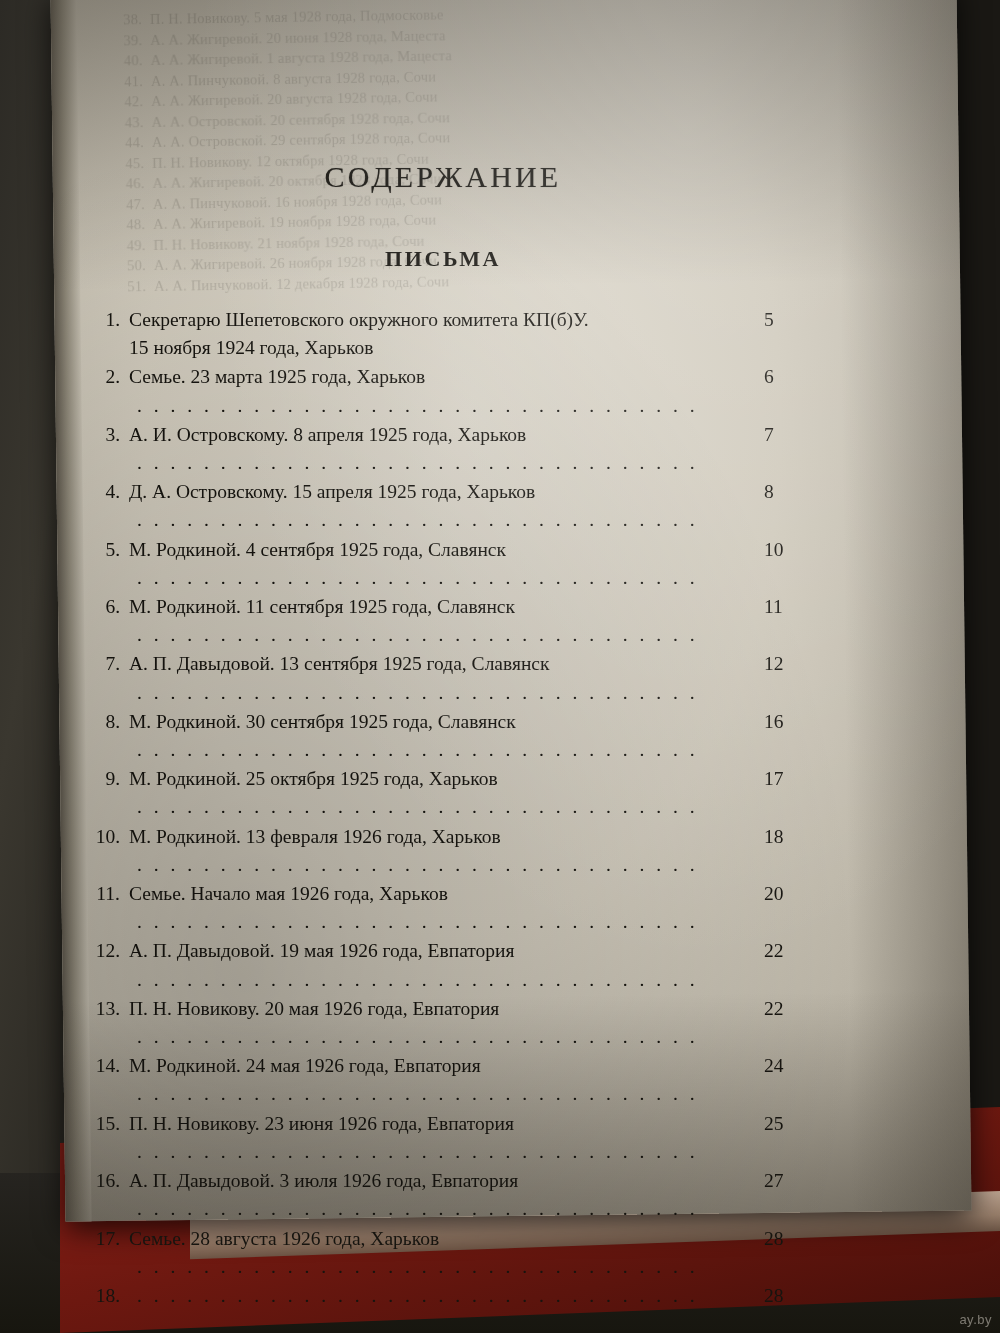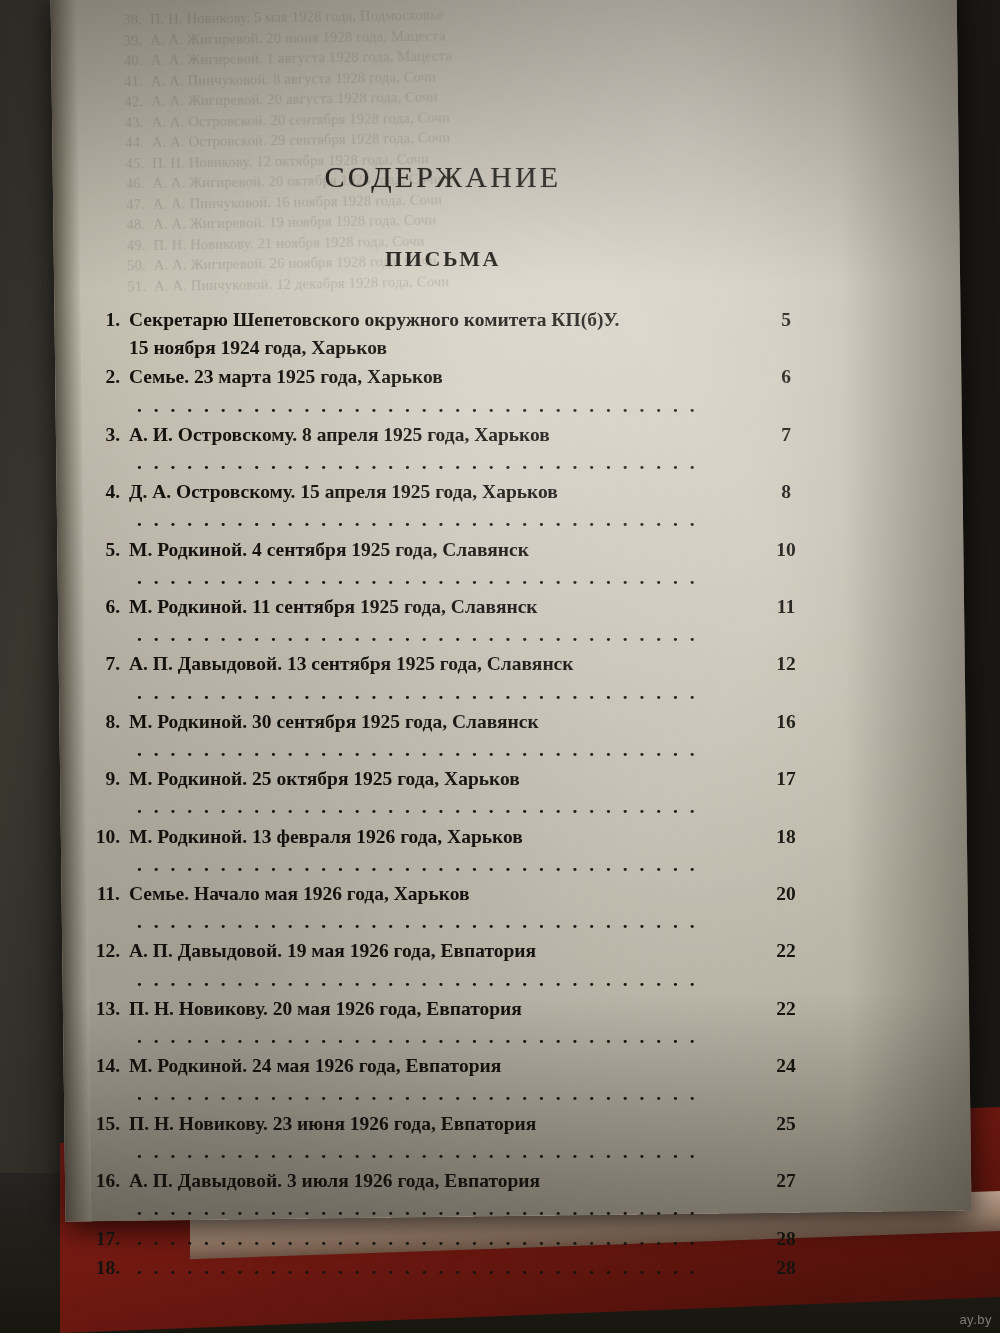--- a/index.html
+++ b/index.html
@@ -136,21 +136,20 @@
     list-style: none;
     margin: 0;
     padding: 0;
     font-size: 19.5px;
     line-height: 28.2px;
   }
   ol.toc li {
     display: flex;
     align-items: flex-start;
     margin-bottom: 1px;
-    font-weight: bold;
   }
   .num {
     width: 42px;
     flex: 0 0 42px;
     text-align: right;
     padding-right: 9px;
     white-space: nowrap;
   }
   .entry {
     flex: 1 1 auto;
@@ -159,21 +158,21 @@
   }
   .entry .l1, .entry .l2 { display: block; }
   .dots {
     letter-spacing: 3.5px;
     padding-left: 8px;
     white-space: nowrap;
   }
   .page {
     flex: 0 0 44px;
     width: 44px;
-    text-align: center;
+    text-align: left;
     white-space: nowrap;
   }
 
   
   .glare {
     position: absolute;
     left: 58px; top: -14px;
     width: 906px; height: 1230px;
     transform: rotate(-0.7deg);
     pointer-events: none;
@@ -364,21 +363,21 @@
           <span class="entry"><span class="l1">П. Н. Новикову. 23 июня 1926 года, Евпатория</span><span class="dots">. . . . . . . . . . . . . . . . . . . . . . . . . . . . . . . . . .</span></span>
           <span class="page">25</span>
         </li>
         <li>
           <span class="num">16.</span>
           <span class="entry"><span class="l1">А. П. Давыдовой. 3 июля 1926 года, Евпатория</span><span class="dots">. . . . . . . . . . . . . . . . . . . . . . . . . . . . . . . . . .</span></span>
           <span class="page">27</span>
         </li>
         <li>
           <span class="num">17.</span>
-          <span class="entry"><span class="dots">. . . . . . . . . . . . . . . . . . . . . . . . . . . . . . . . . .</span></span>
+          <span class="entry"><span class="l1">Семье. 28 августа 1926 года, Харьков</span><span class="dots">. . . . . . . . . . . . . . . . . . . . . . . . . . . . . . . . . .</span></span>
           <span class="page">28</span>
         </li>
         <li>
           <span class="num">18.</span>
           <span class="entry"><span class="dots">. . . . . . . . . . . . . . . . . . . . . . . . . . . . . . . . . .</span></span>
           <span class="page">28</span>
         </li>
       </ol>
 
   </div>

